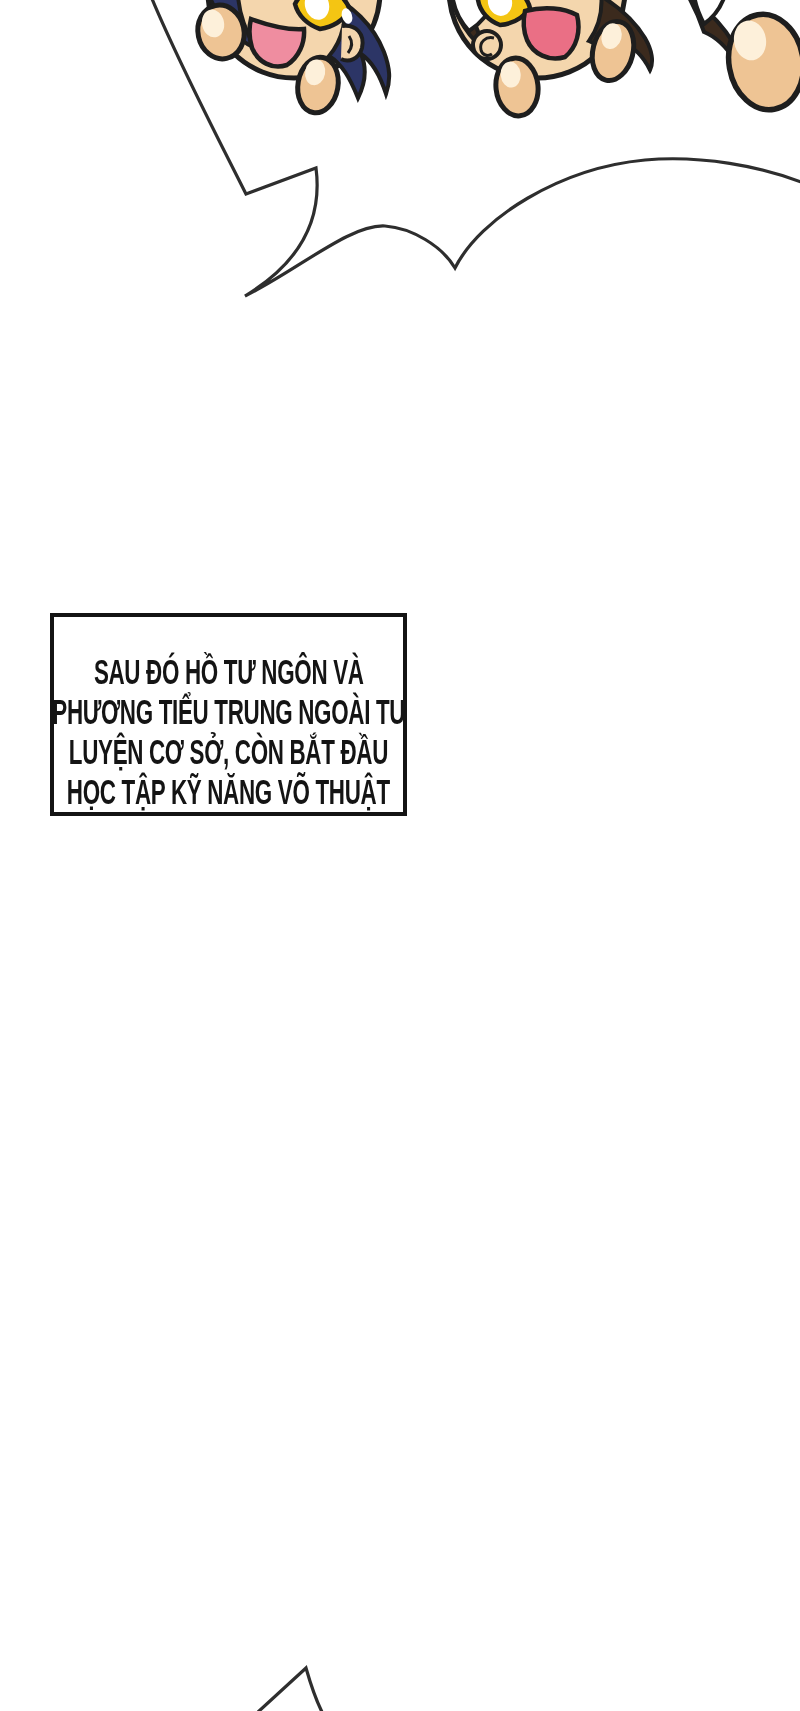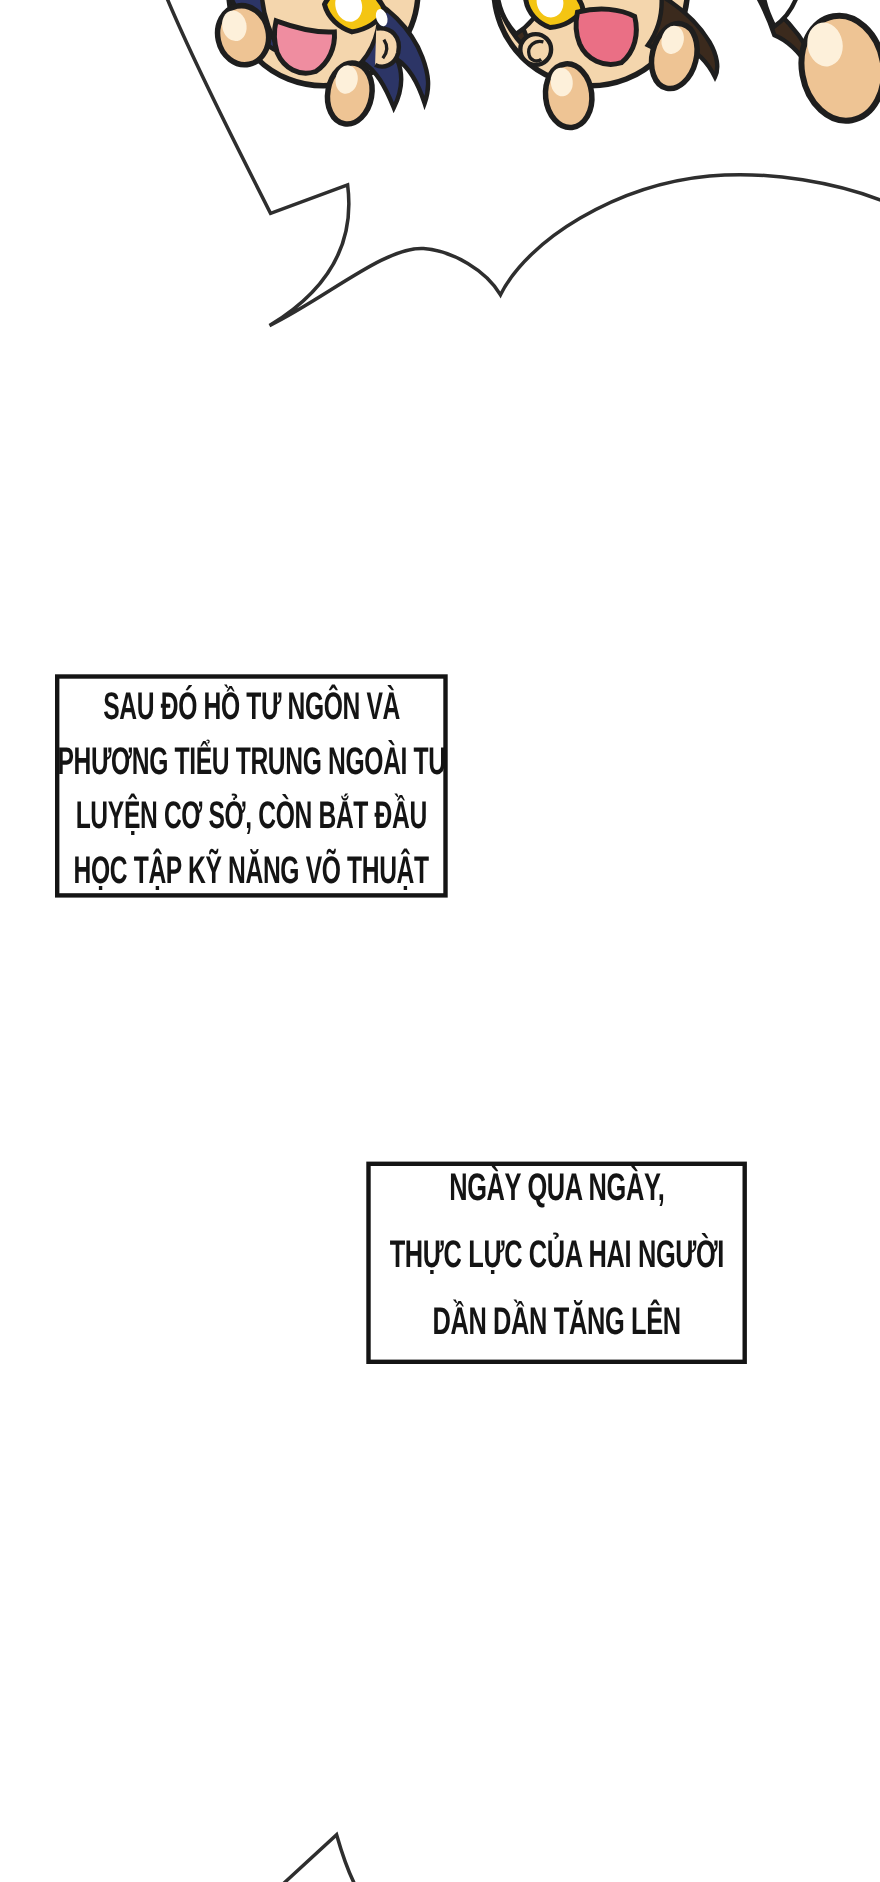--- a/index.html
+++ b/index.html
@@ -17,21 +17,21 @@
     width: 800px; height: 1711px;
   }
   .caption-box {
     position: absolute;
     box-sizing: border-box;
     background: #ffffff;
     border: 4px solid #141414;
     display: flex;
     flex-direction: column;
     align-items: center;
-    justify-content: space-between;
+    justify-content: flex-end;
   }
   .caption-box-1 {
     left: 50px; top: 613px;
     width: 357px; height: 203px;
     padding-top: 6px;
   }
   .caption-box-2 {
     left: 333px; top: 1056px;
     width: 346px; height: 184px;
     padding-bottom: 14px;
@@ -125,19 +125,14 @@
     </g>
   </svg>
 
   <div class="caption-box caption-box-1">
     <div class="cap-line">SAU ĐÓ HỒ TƯ NGÔN VÀ</div>
     <div class="cap-line">PHƯƠNG TIỂU TRUNG NGOÀI TU</div>
     <div class="cap-line">LUYỆN CƠ SỞ, CÒN BẮT ĐẦU</div>
     <div class="cap-line">HỌC TẬP KỸ NĂNG VÕ THUẬT</div>
   </div>
 
-  <div class="caption-box caption-box-2">
-    <div class="cap-line">NGÀY QUA NGÀY,</div>
-    <div class="cap-line">THỰC LỰC CỦA HAI NGƯỜI</div>
-    <div class="cap-line">DẦN DẦN TĂNG LÊN</div>
-  </div>
 
 </div>
 
 </body></html>

